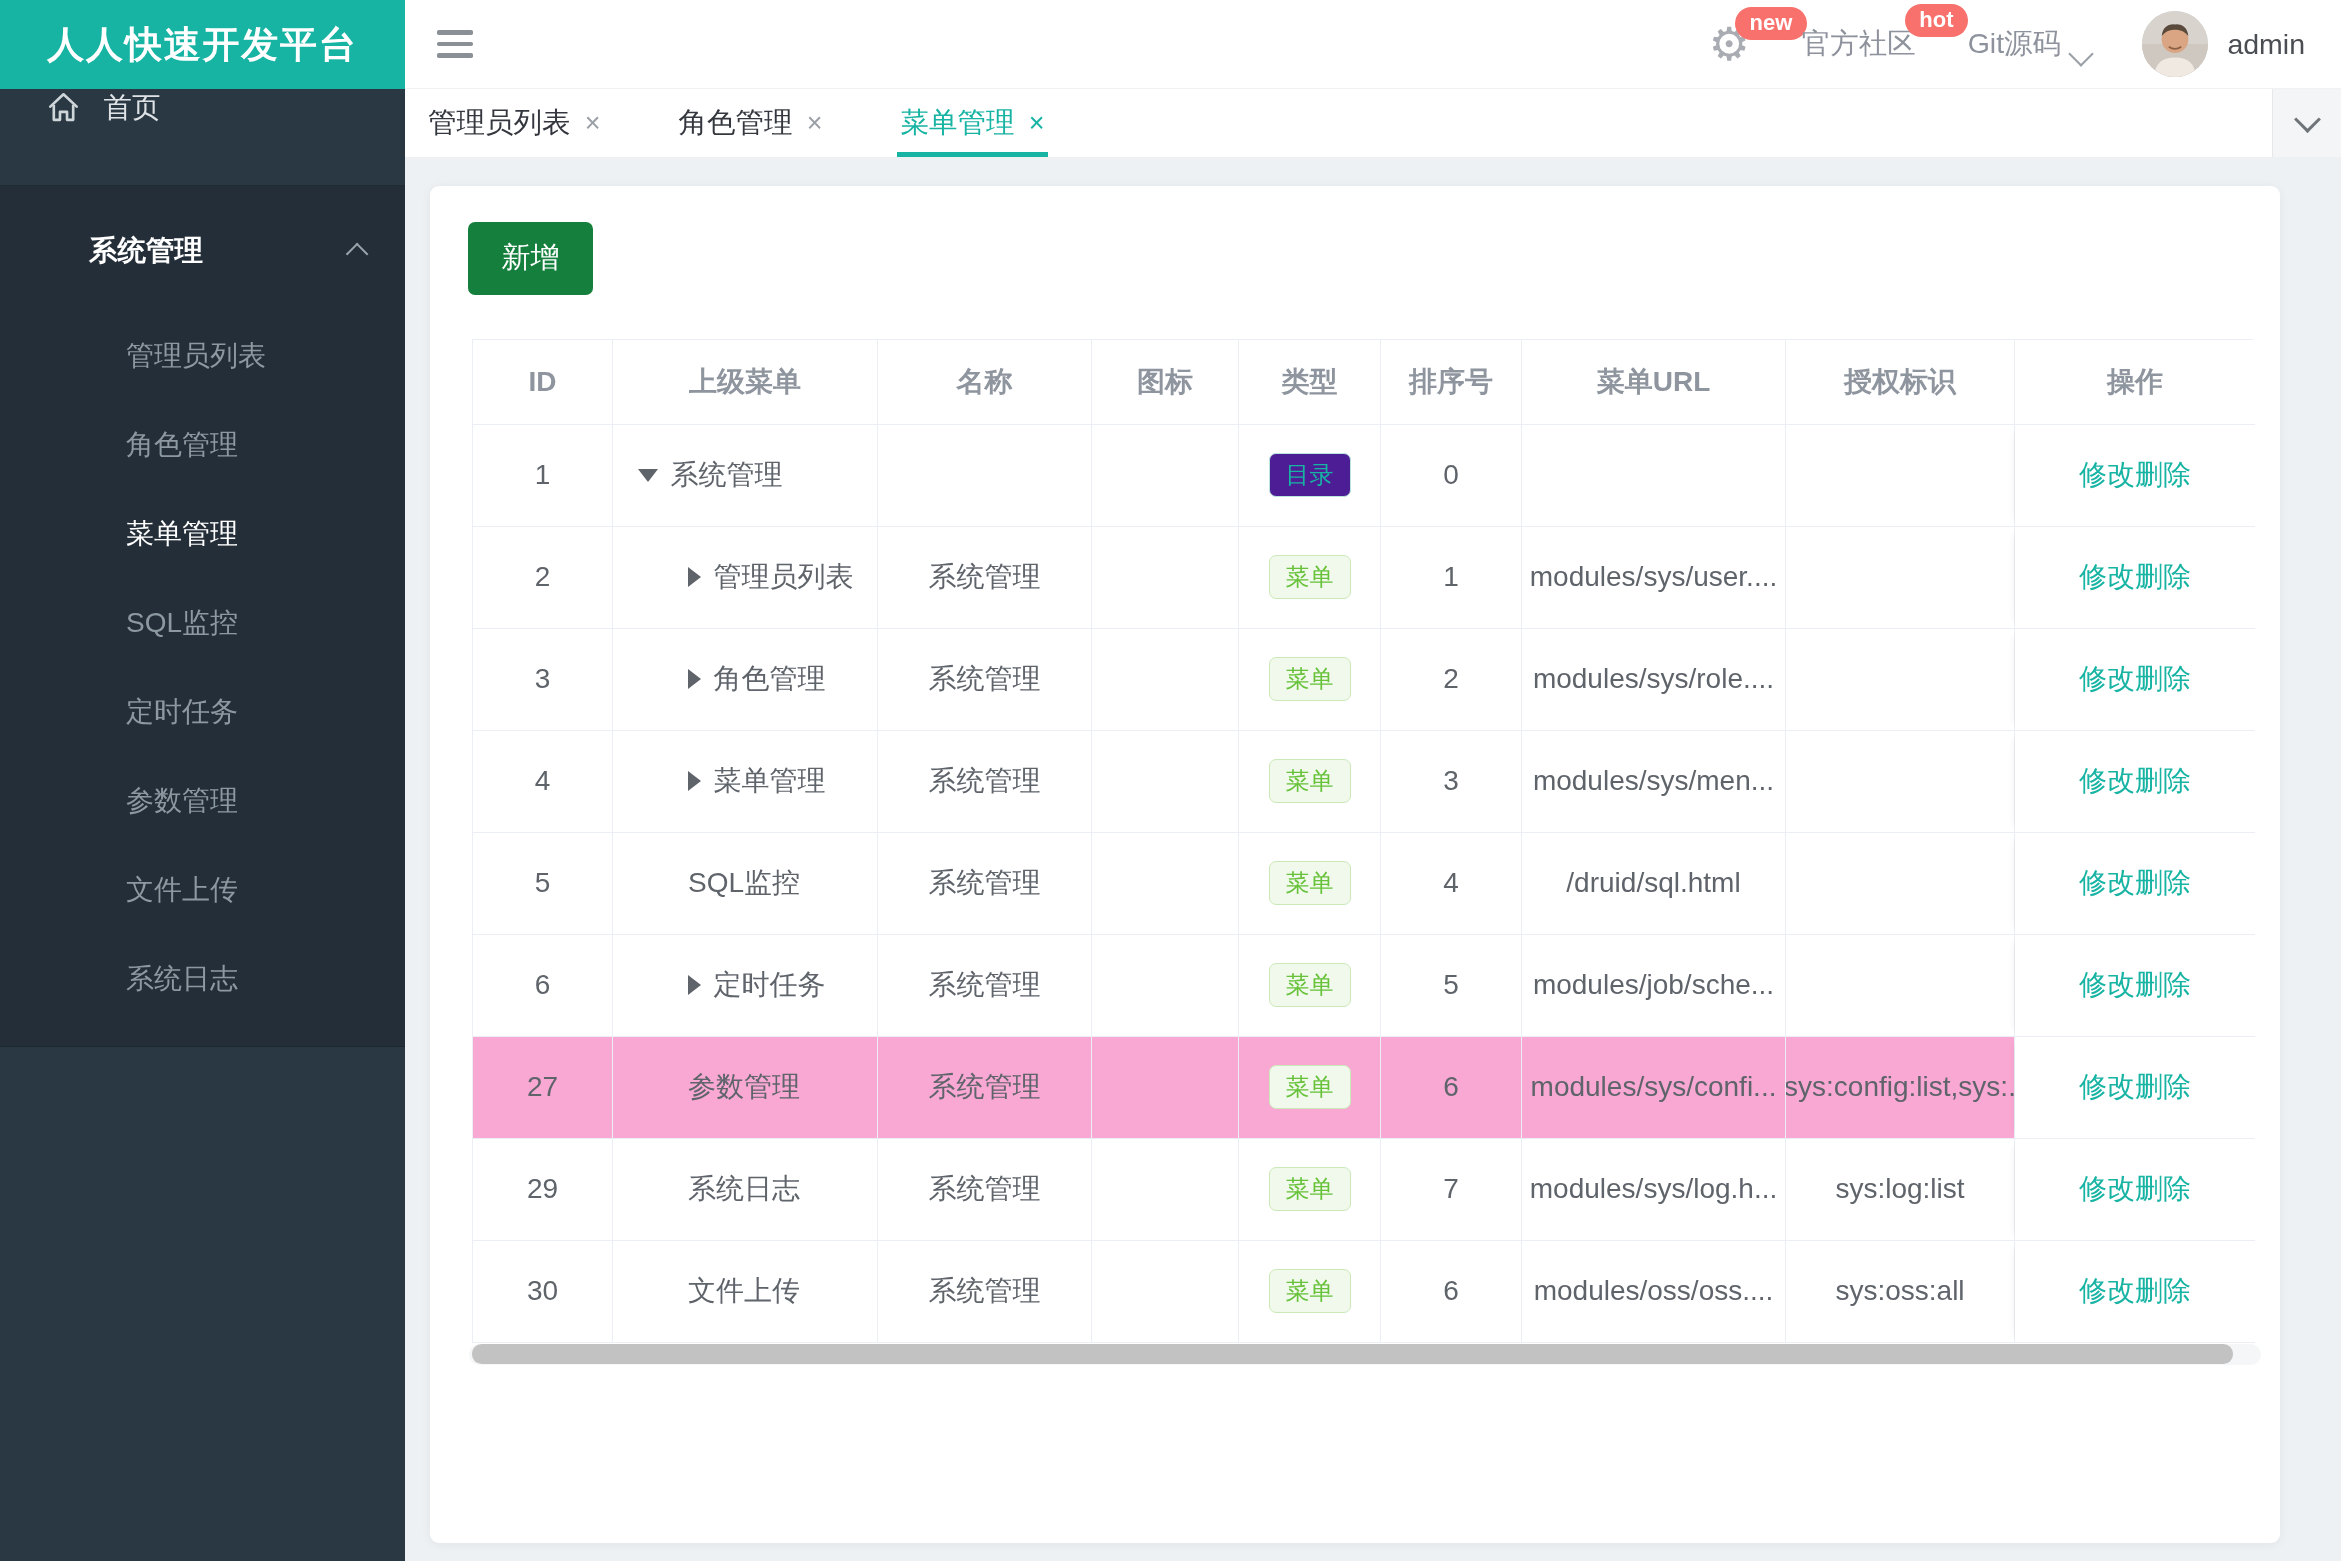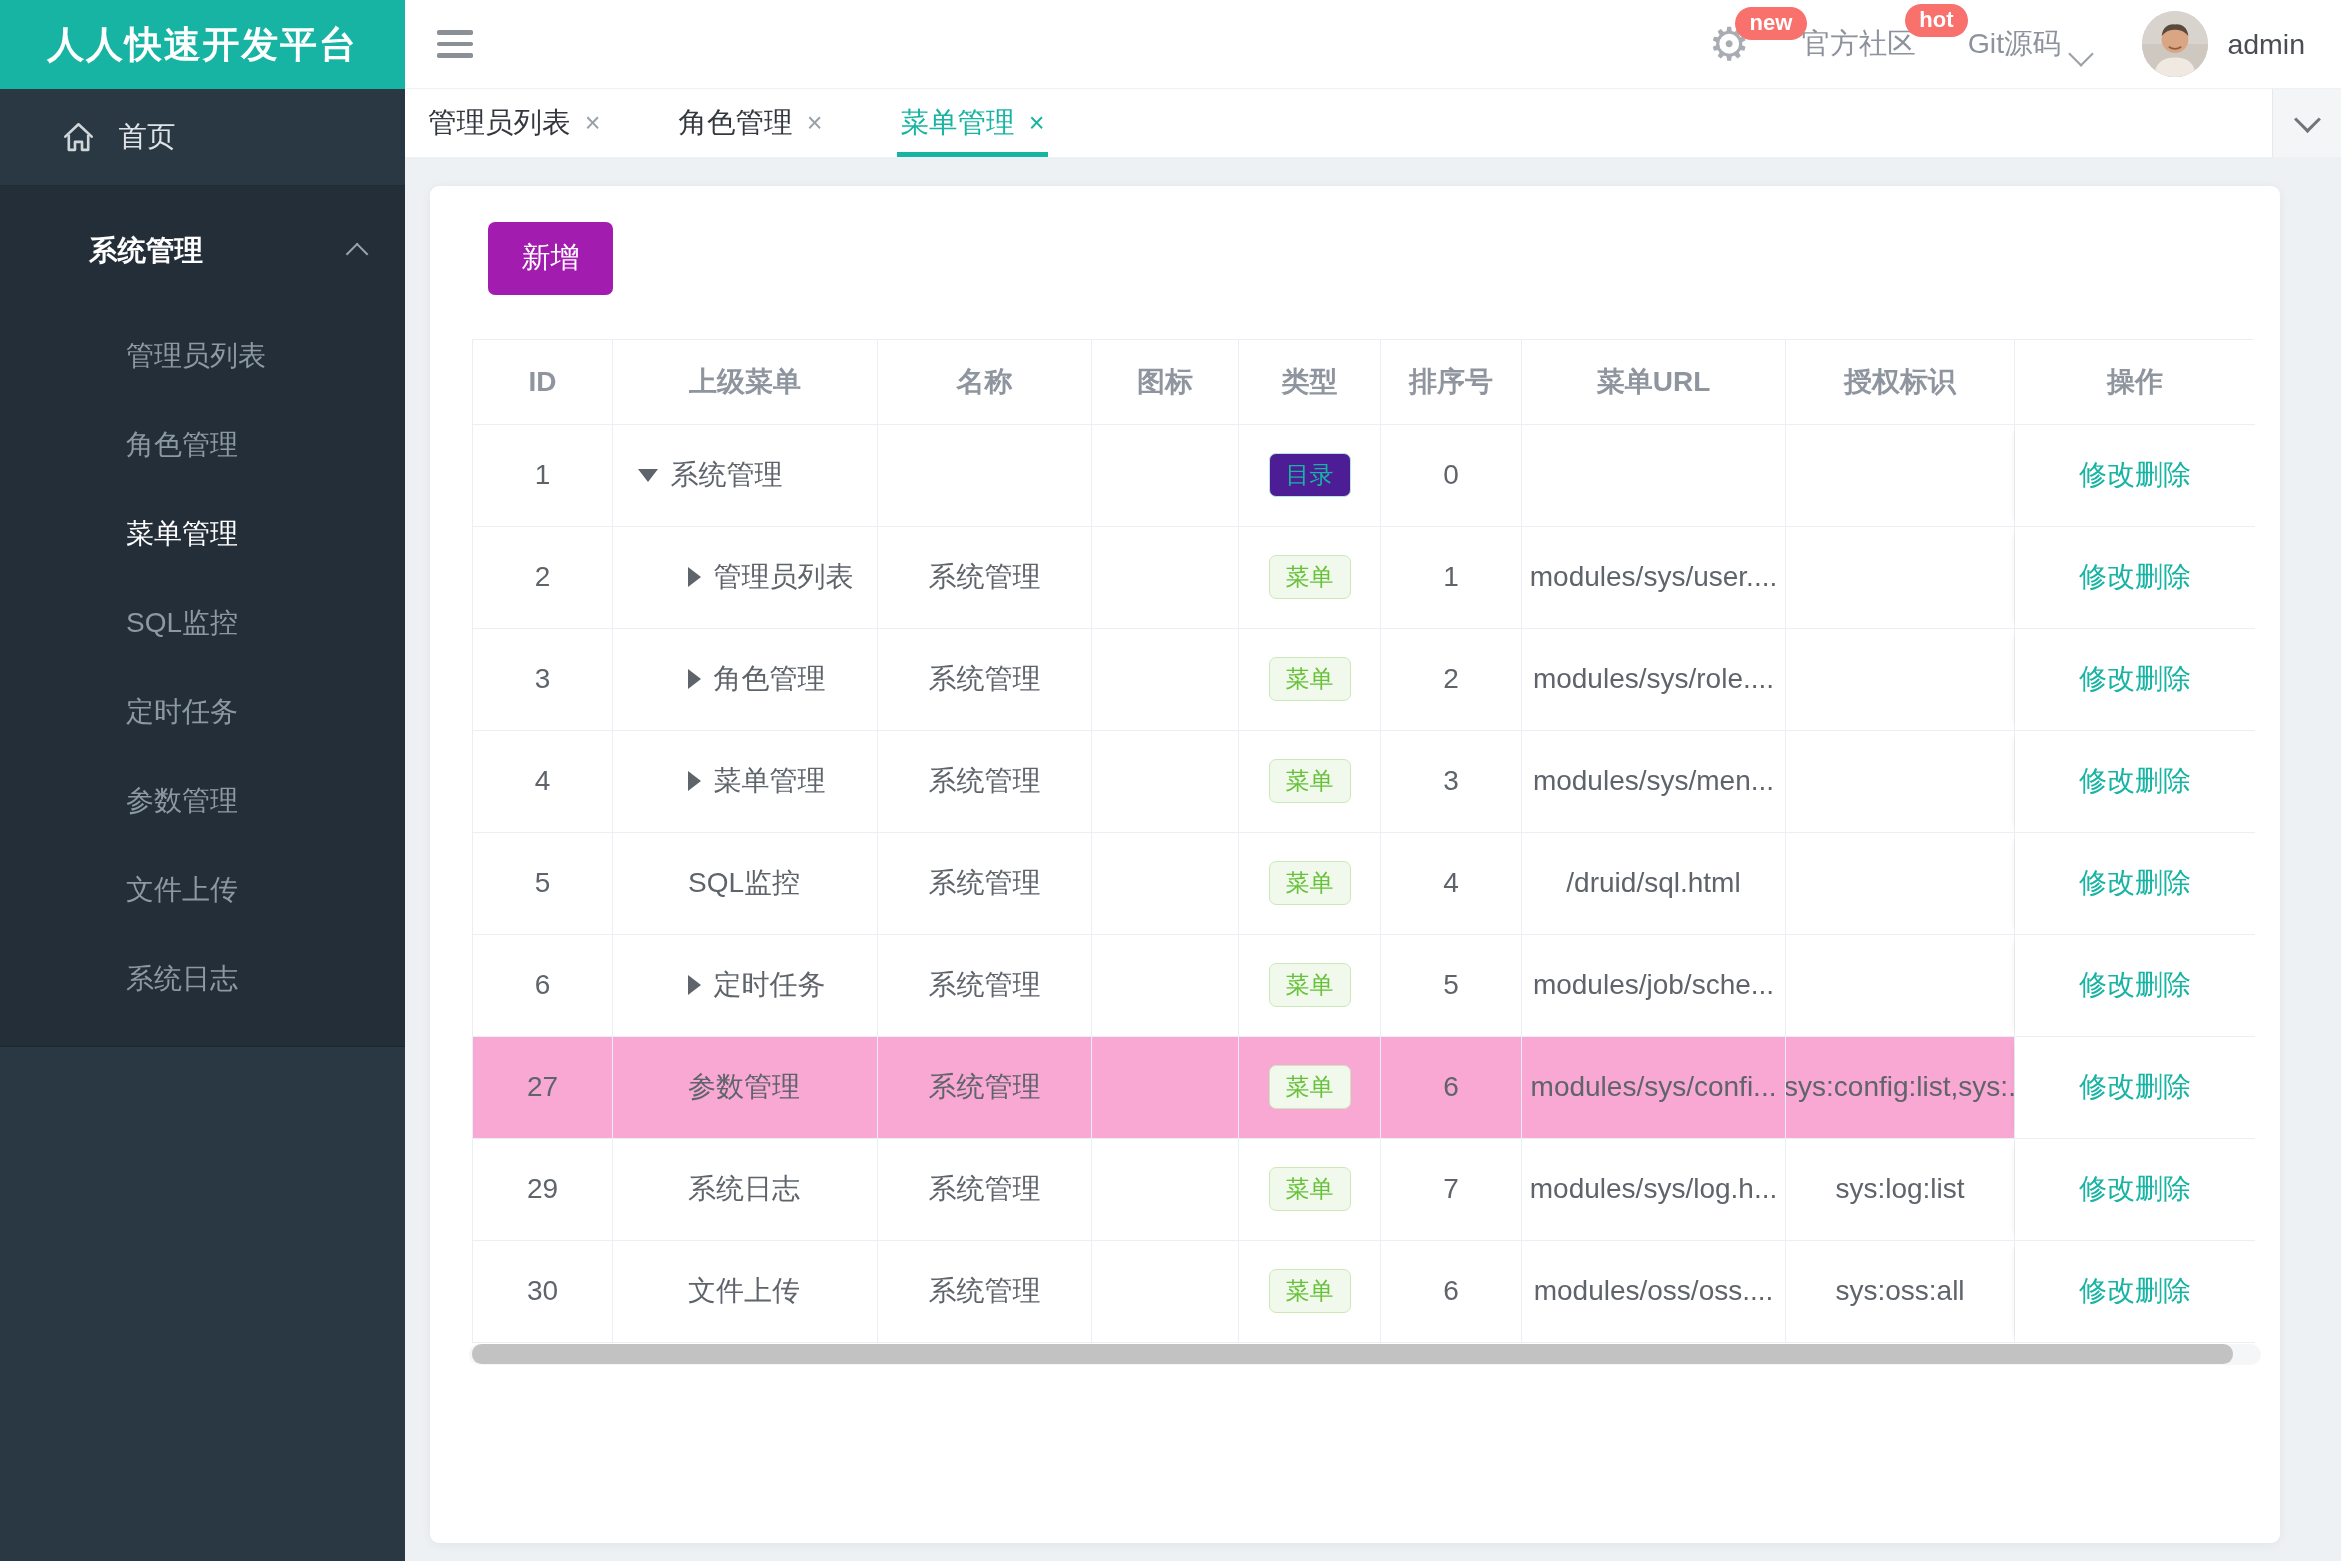--- a/index.html
+++ b/index.html
@@ -22,21 +22,21 @@
   .pill.hot{top:-21.4px;right:-52px;}
   .top-link{position:relative;color:#8d929c;font-size:28.5px;cursor:pointer;display:flex;align-items:flex-end;gap:10.7px;}
   .chev{width:16px;height:16px;border-right:2.7px solid #9aa0a6;border-bottom:2.7px solid #9aa0a6;
         transform:rotate(45deg);margin-top:-7.1px;}
   .user{display:flex;align-items:center;gap:19.6px;cursor:pointer;}
   .avatar{width:66px;height:66px;border-radius:50%;overflow:hidden;background:#cfd4d6;}
   .user-name{font-size:28.5px;color:#4a4d52;}
 
   
   .sidebar{position:absolute;left:0;top:89px;width:405px;bottom:0;background:#2a3844;}
-  .side-home{height:96px;display:flex;align-items:center;gap:21.4px;padding-left:60px;color:#dfe3e6;
+  .side-home{height:96px;display:flex;gap:21.4px;padding-left:45px;color:#dfe3e6;
              font-size:28.5px;border-bottom:0.9px solid #202b35;cursor:pointer;}
   .side-group{background:#232e39;border-bottom:0.9px solid #1d2731;padding-bottom:23px;}
   .group-title{display:flex;align-items:center;color:#ffffff;font-size:28.5px;font-weight:bold;
                padding:46px 40px 41px 89px;cursor:pointer;}
   .chev-up{margin-left:auto;width:14.2px;height:14.2px;border-left:2.7px solid #9aa4ab;border-top:2.7px solid #9aa4ab;
            transform:rotate(45deg);margin-top:7.1px;}
   .side-item{height:89px;line-height:89px;padding-left:126px;color:#8d99a0;font-size:28px;cursor:pointer;}
   .side-item.active{color:#ffffff;}
 
   
@@ -51,22 +51,22 @@
   .tab.active::after{content:'';position:absolute;left:-3.6px;right:-3.6px;bottom:0;height:5.3px;background:#17b3a3;}
   .tab-drop{margin-left:auto;width:69px;background:#f4f5f7;border-left:0.9px solid #e8e8e8;
             display:flex;align-items:center;justify-content:center;cursor:pointer;}
   .chev-down{width:16px;height:16px;border-right:3.6px solid #6f7479;border-bottom:3.6px solid #6f7479;
              transform:rotate(45deg);margin-top:-7.1px;}
 
   
   .content{position:absolute;left:405px;top:157px;right:0;bottom:0;background:#eef1f4;}
   .card{position:absolute;left:25px;top:28.5px;width:1850px;height:1357px;background:#fff;
         border-radius:9px;box-shadow:0 1.8px 10.7px rgba(0,0,0,.05);}
-  .add-btn{position:absolute;left:38px;top:36px;width:125px;height:73px;background:#a21caf;color:#fff;
-           font-size:29px;border:none;border-radius:7.1px;cursor:pointer;display:flex;align-items:center;justify-content:center;margin-left:20px;}
+  .add-btn{position:absolute;left:38px;top:36px;width:125px;height:73px;background:#15803d;color:#fff;
+           font-size:29px;border:none;border-radius:7.1px;cursor:pointer;display:flex;align-items:center;justify-content:center;}
 
   
   .tbl{position:absolute;left:42px;top:153px;width:1781px;border:0.9px solid #ebeef5;border-bottom:none;box-sizing:border-box;}
   .trow{display:grid;grid-template-columns:140px 265px 214px 147px 142px 141px 264px 229px 240px;}
   .cell{border-right:0.9px solid #ebeef5;border-bottom:0.9px solid #ebeef5;display:flex;align-items:center;
         justify-content:center;font-size:28px;color:#5f646b;height:102px;box-sizing:border-box;background:#fff;
         overflow:hidden;white-space:nowrap;}
   .trow .cell:last-child{border-right:none;}
   .thead .cell{height:85px;font-weight:bold;color:#8f959e;}
   .cell.name{justify-content:flex-start;padding-left:25px;}

